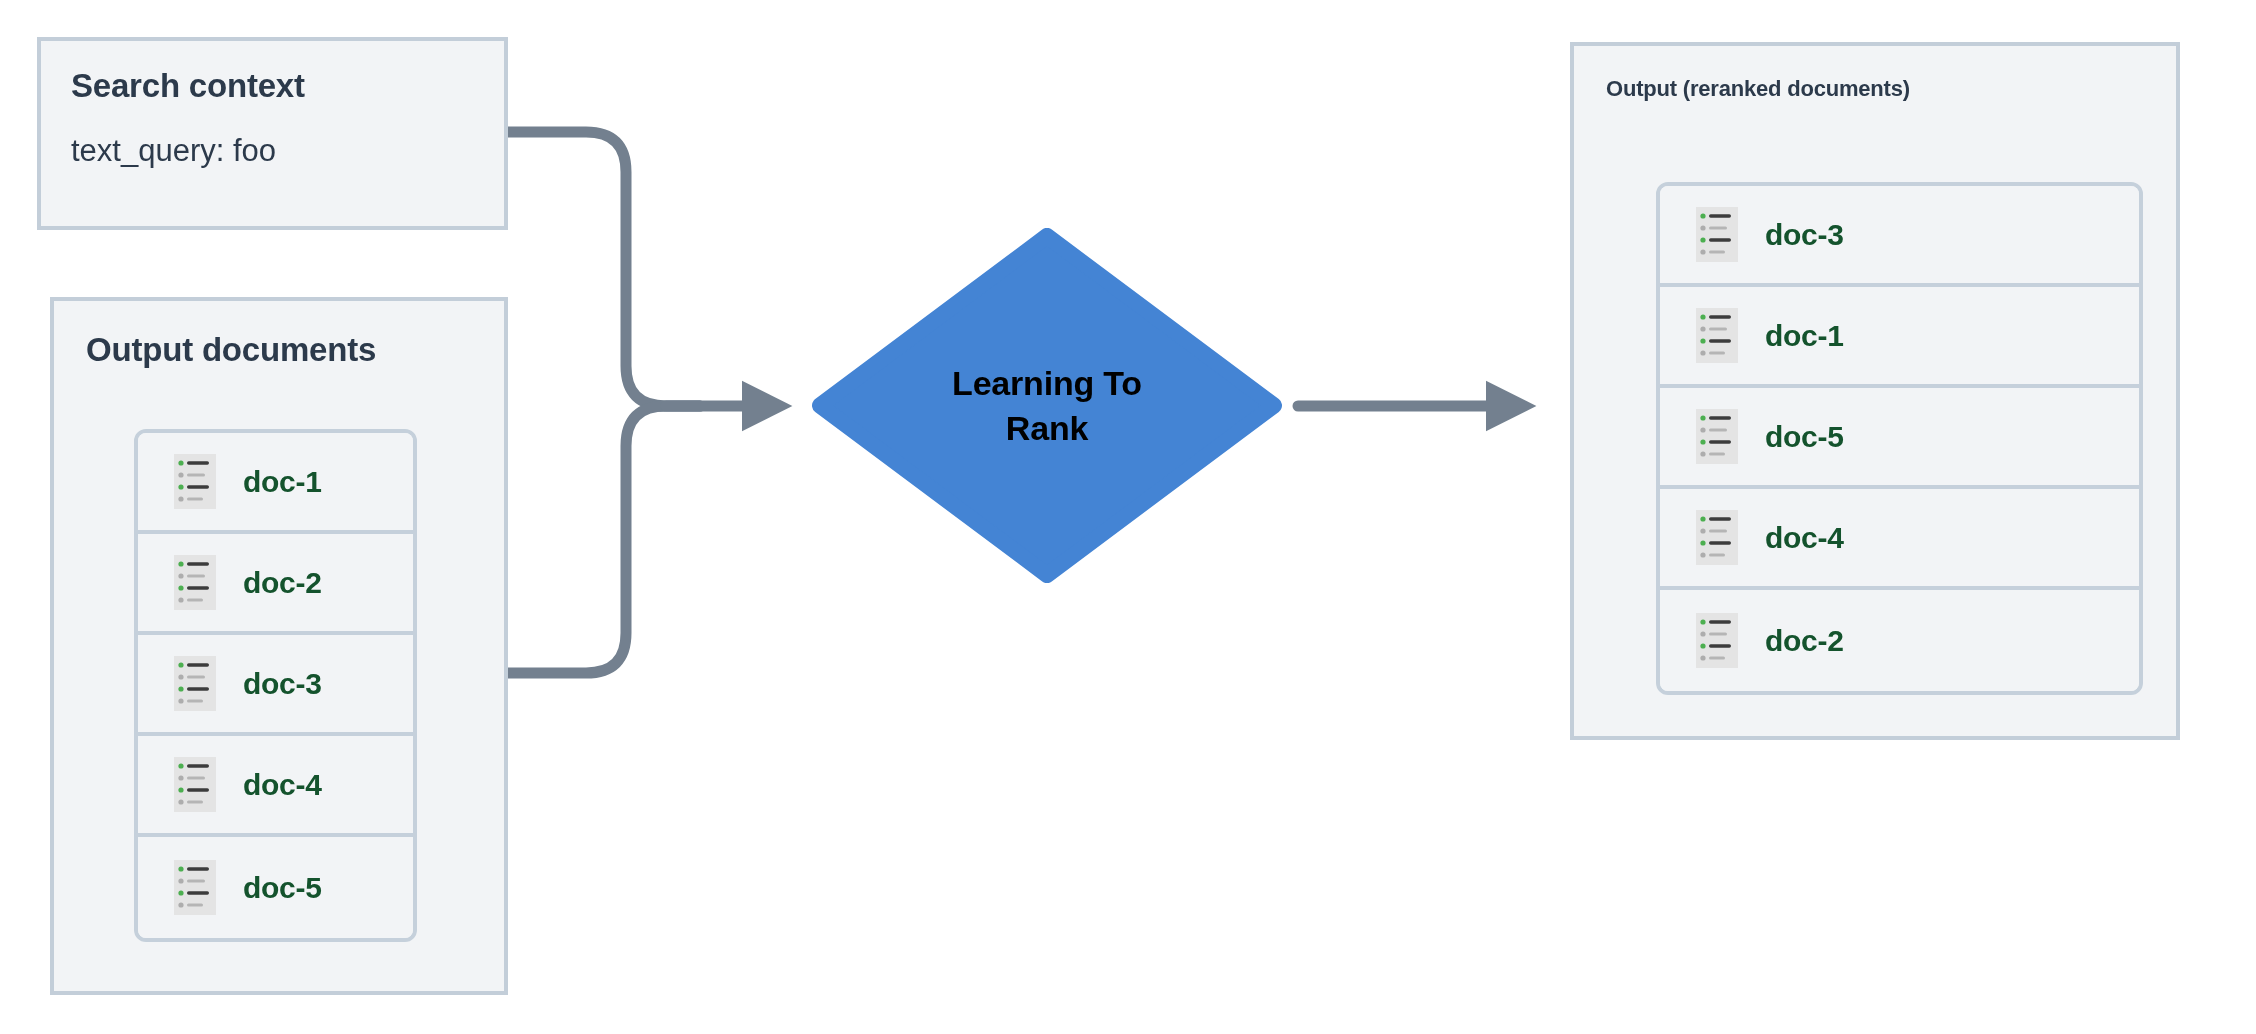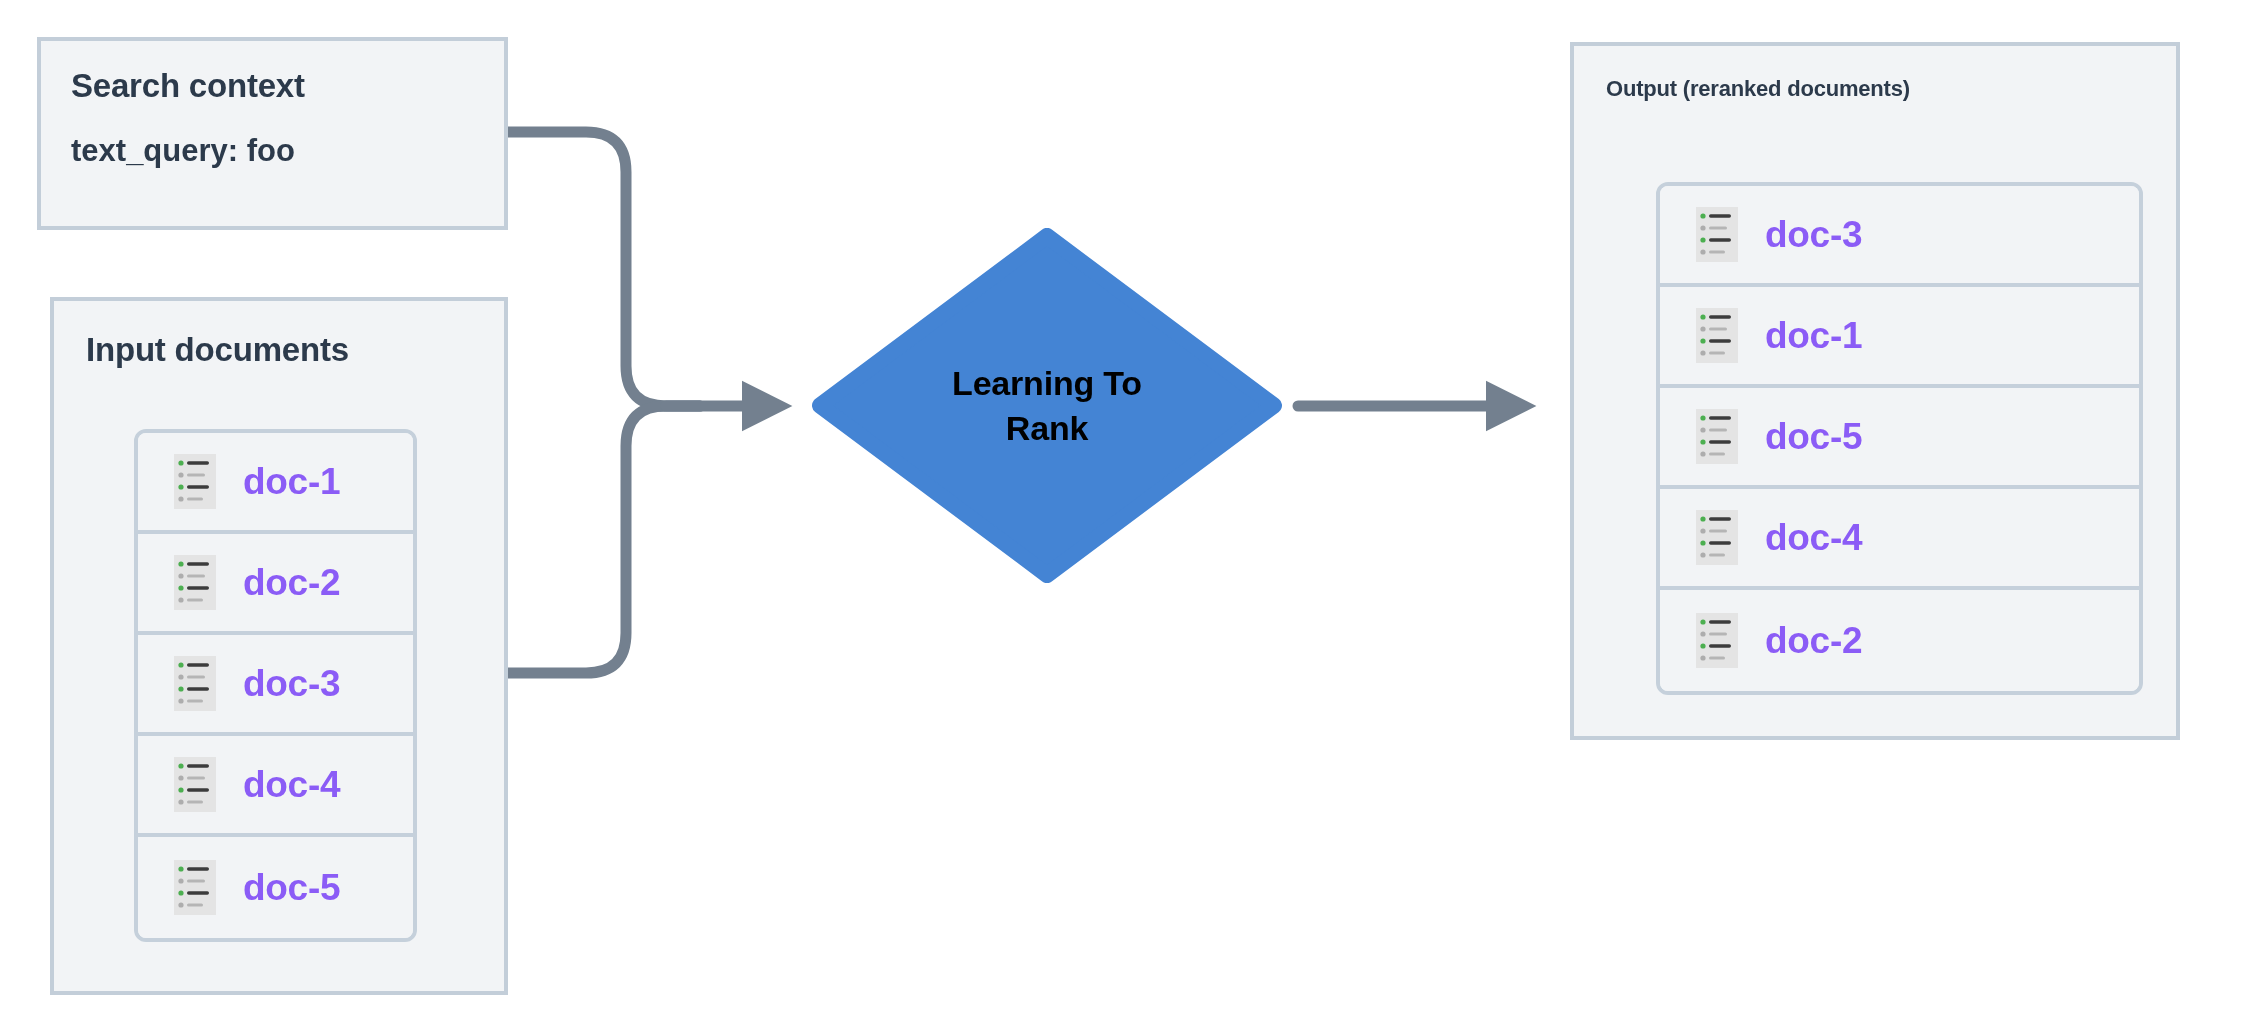--- a/index.html
+++ b/index.html
@@ -45,21 +45,21 @@
     left: 30px;
     top: 26px;
     font-size: 33px;
   }
   #search-context-query {
     position: absolute;
     left: 30px;
     top: 92px;
     font-size: 31px;
     color: #2c3a4b;
-    font-weight: bold;
+    font-weight: normal;
     white-space: nowrap;
   }
 
   
   #input-docs-panel {
     left: 50px;
     top: 297px;
     width: 458px;
     height: 698px;
   }
@@ -115,23 +115,23 @@
 
   .doc-icon {
     width: 42px;
     height: 55px;
     background: #e4e4e4;
     flex: 0 0 auto;
     display: block;
   }
   .doc-label {
     margin-left: 27px;
-    font-size: 37px;
+    font-size: 30px;
     font-weight: bold;
-    color: #8b5cf6;
+    color: #14532d;
     letter-spacing: -0.3px;
     white-space: nowrap;
   }
 
   
   #ltr-node {
     position: absolute;
     left: 812px;
     top: 228px;
     width: 470px;
@@ -186,21 +186,21 @@
 
     <path d="M 1298 406 L 1510 406" fill="none" stroke="#73808f" stroke-width="11" stroke-linecap="round" marker-end="url(#arrowhead)"></path>
   </svg>
 
   <div class="panel" id="search-context-panel">
     <div class="panel-title" id="search-context-title">Search context</div>
     <div id="search-context-query">text_query: foo</div>
   </div>
 
   <div class="panel" id="input-docs-panel">
-    <div class="panel-title" id="input-docs-title">Input documents</div>
+    <div class="panel-title" id="input-docs-title">Output documents</div>
     <div class="doc-list" id="input-docs-list">
         <div class="doc-row">
           <span class="doc-icon"><svg viewBox="0 0 42 55" width="42" height="55">
               <rect x="0" y="0" width="42" height="55" fill="#e4e4e4"></rect>
               <circle cx="7" cy="9" r="2.6" fill="#4caf50"></circle>
               <rect x="13" y="7.3" width="22" height="3.4" rx="1.7" fill="#3c3c3c"></rect>
               <circle cx="7" cy="21" r="2.6" fill="#adadad"></circle>
               <rect x="13" y="19.5" width="18" height="3" rx="1.5" fill="#b5b5b5"></rect>
               <circle cx="7" cy="33" r="2.6" fill="#4caf50"></circle>
               <rect x="13" y="31.3" width="22" height="3.4" rx="1.7" fill="#3c3c3c"></rect>

